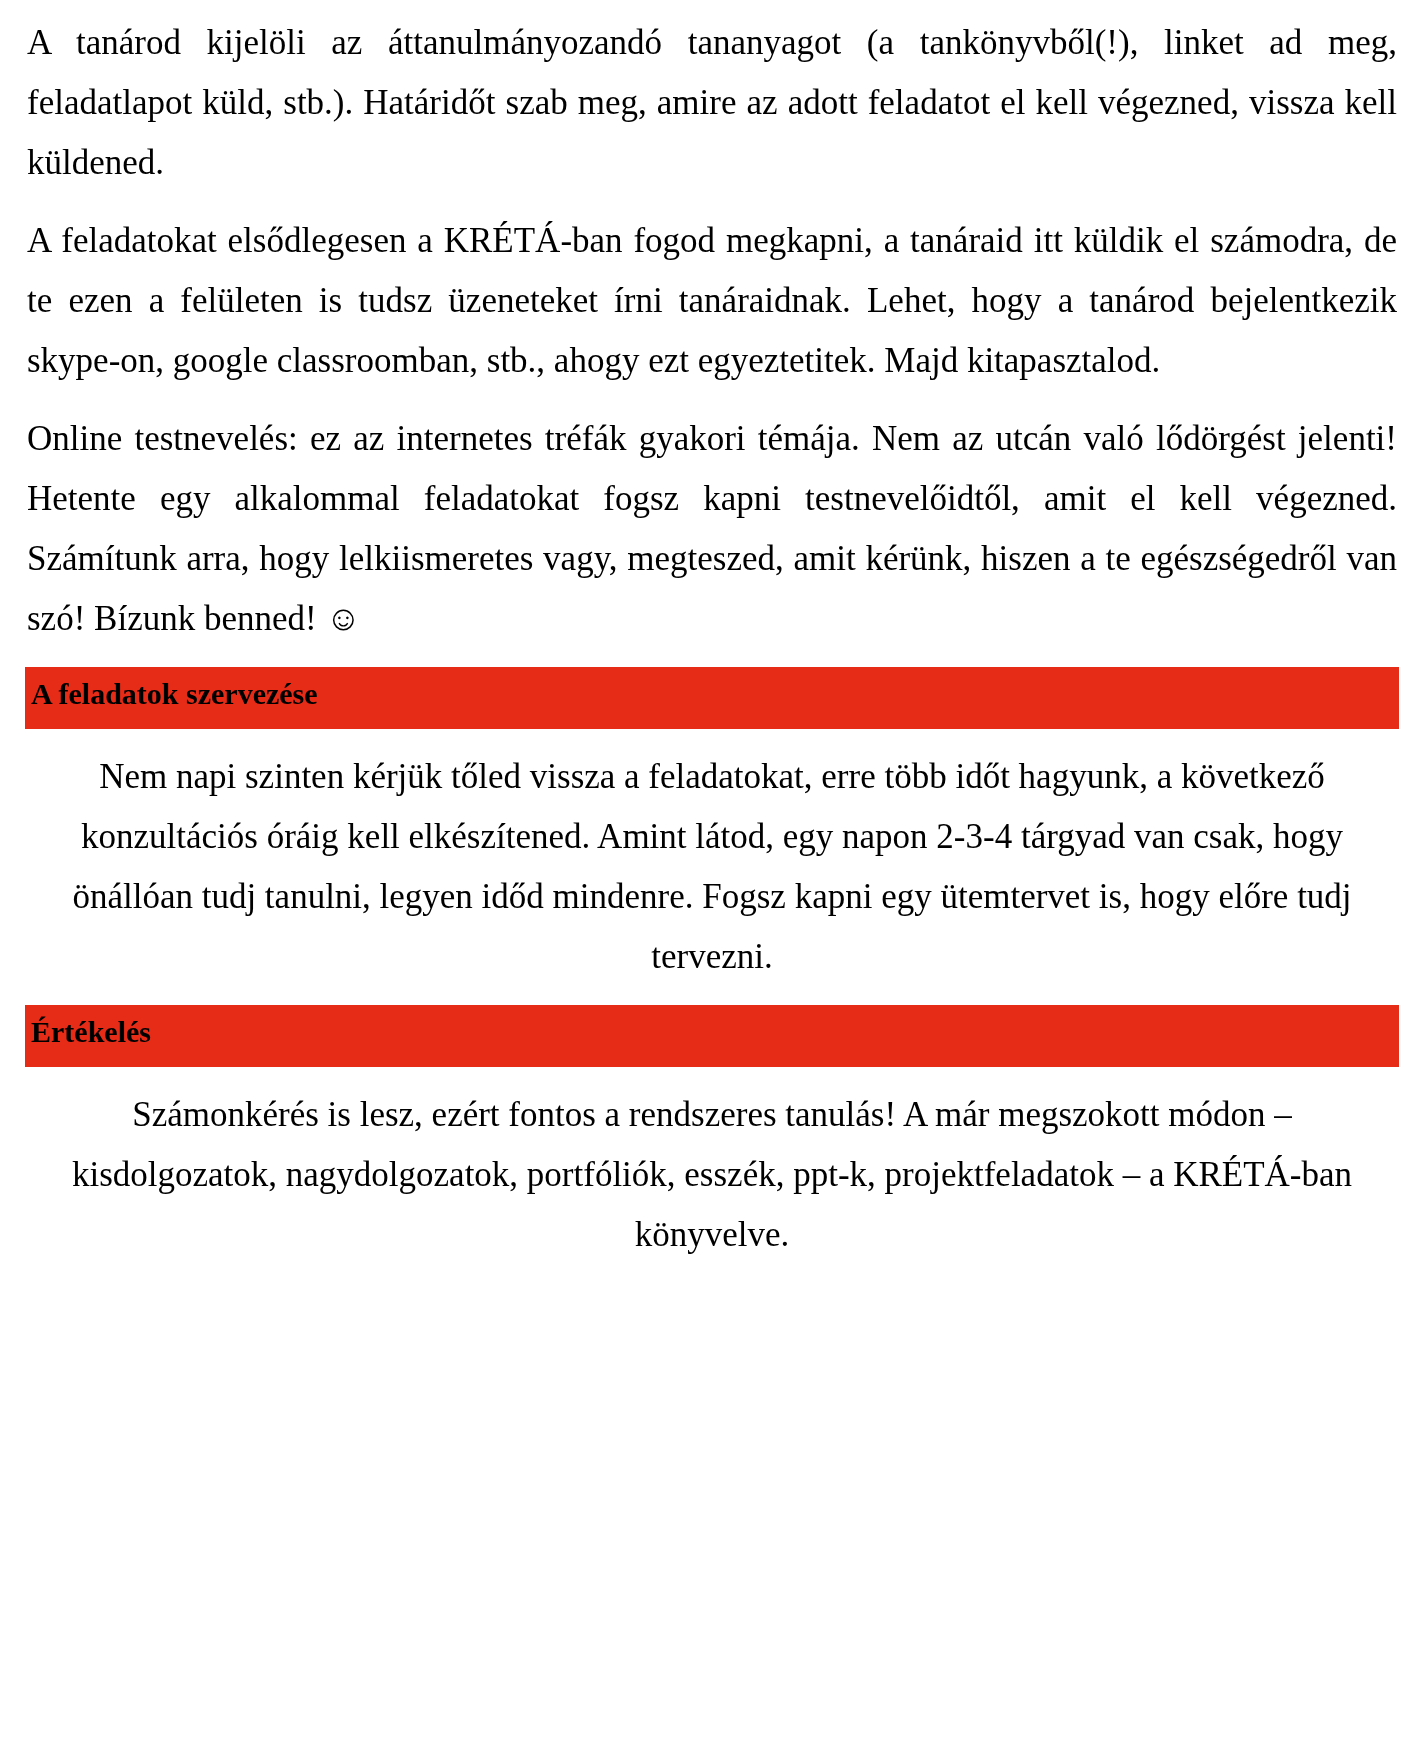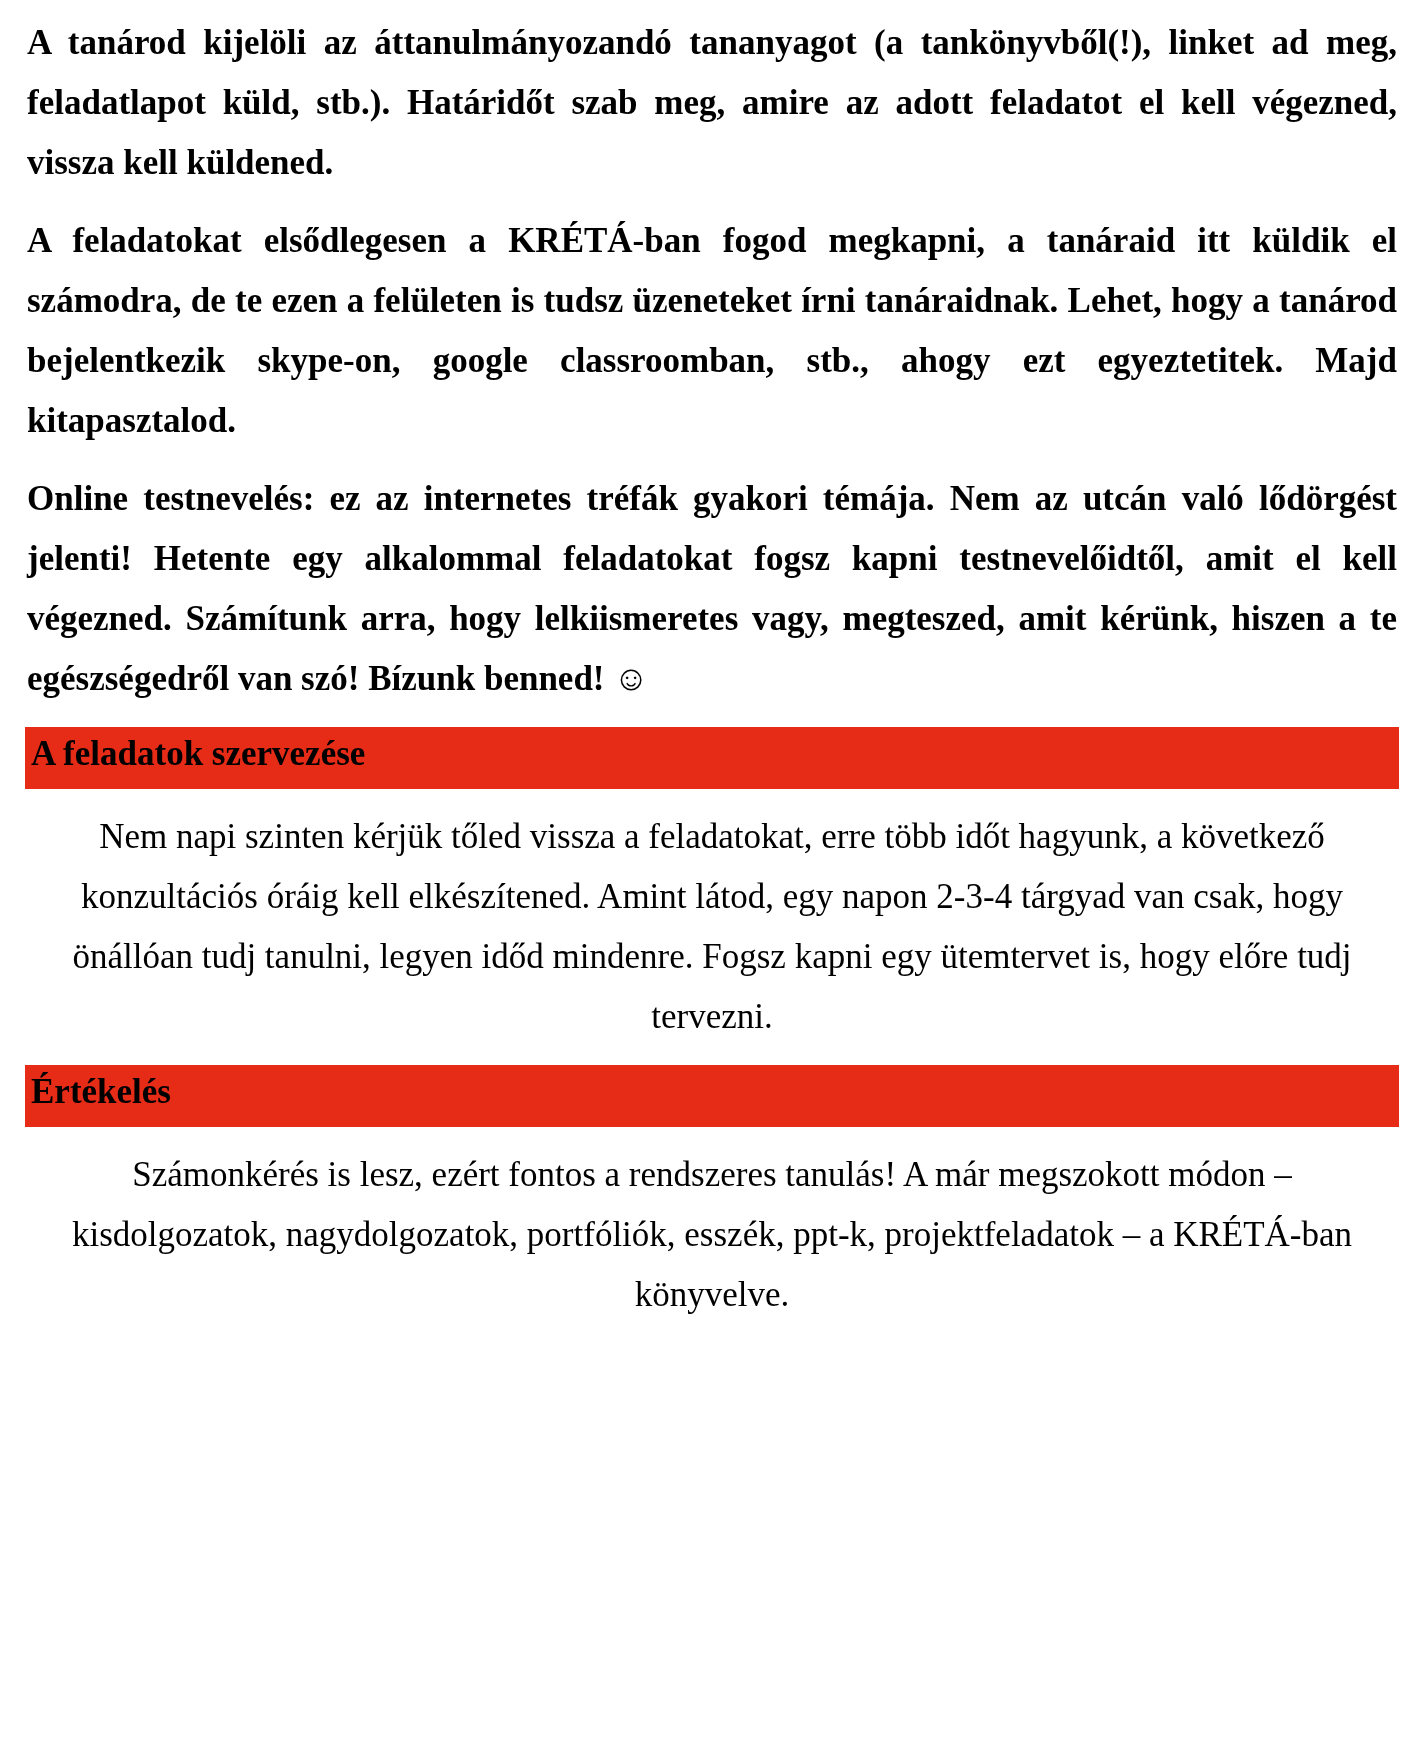--- a/index.html
+++ b/index.html
@@ -14,27 +14,27 @@
     padding: 13px 27px 16px 27px;
     font-family: "Liberation Serif", "DejaVu Serif", serif;
     font-size: 35px;
     line-height: 60px;
     color: var(--text-color, #000000);
     background: var(--page-bg, #ffffff);
   }
   .para {
     margin: 0 0 18px 0;
   }
-  .align-justify { text-align: justify; font-weight: bold; }
+  .align-justify { text-align: justify; }
   .align-left   { text-align: center; }
   .banner {
     background: var(--heading-bg, #e62b17);
     color: var(--heading-text, #000000);
     font-weight: bold;
-    font-size: 35px;
+    font-size: 30px;
     line-height: 36px;
     padding: 9px 10px 17px 6px;
     margin: 0 -2px 18px -2px;
   }
 </style>
 </head>
 <body>
 
 <main class="page">
 

